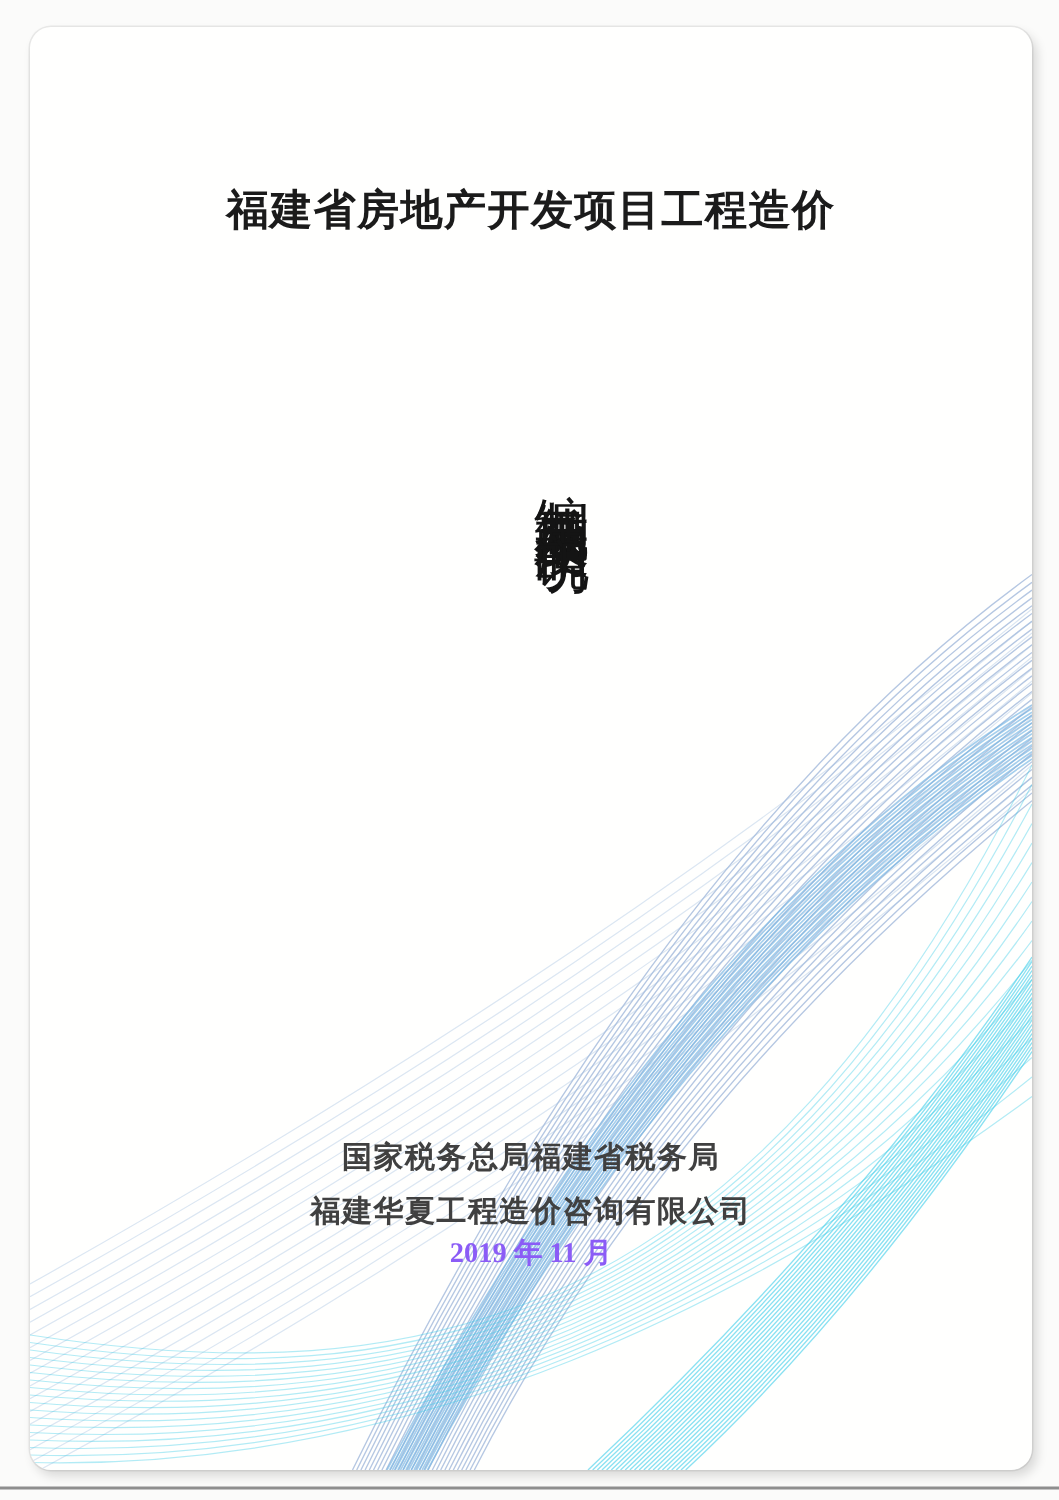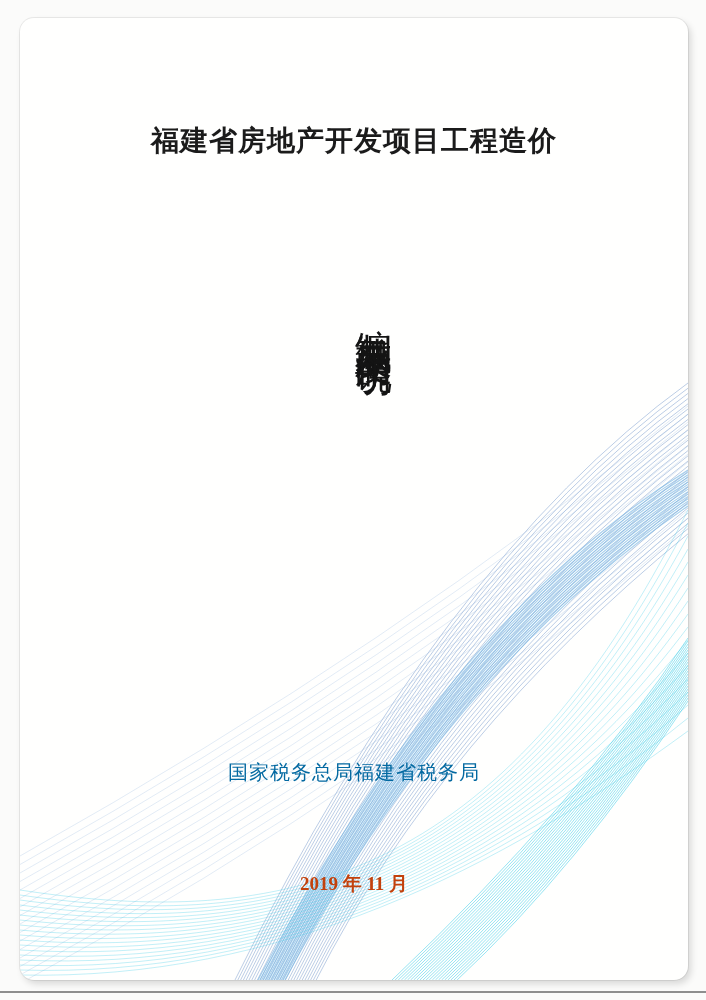--- a/index.html
+++ b/index.html
@@ -58,37 +58,37 @@
     letter-spacing: 4px;
     font-weight: 400;
     color: #141414;
   }
   .org-block {
     position: absolute;
     top: 743px;
     left: 0;
     right: 0;
     text-align: center;
-    font-weight: normal;
+    font-weight: bold;
     font-size: 20px;
     line-height: 22px;
     letter-spacing: 1px;
-    color: #0369a1;
+    color: #404040;
   }
   .org-line { margin-bottom: 14px; }
   .date-line {
     position: absolute;
-    top: 856px;
+    top: 808px;
     left: 0;
     right: 0;
     text-align: center;
     font-weight: bold;
     font-size: 19px;
     line-height: 19px;
-    color: #c2410c;
+    color: #8b5cf6;
   }
   .scan-edge-line {
     position: absolute;
     left: 0;
     right: 0;
     top: 991px;
     height: 2px;
     background: #8e8e8e;
   }
 </style>
@@ -205,20 +205,21 @@
       </svg>
 
     <div class="title-block">
       <div>福建省房地产开发项目工程造价</div>
     </div>
 
     <div class="vertical-title">编制成果及使用说明</div>
 
     <div class="org-block">
       <div class="org-line">国家税务总局福建省税务局</div>
+      <div class="org-line">福建华夏工程造价咨询有限公司</div>
     </div>
 
     <div class="date-line">2019 年 11 月</div>
 
   </div>
 
   <div class="scan-edge-line"></div>
 </div>
 
 </body></html>

